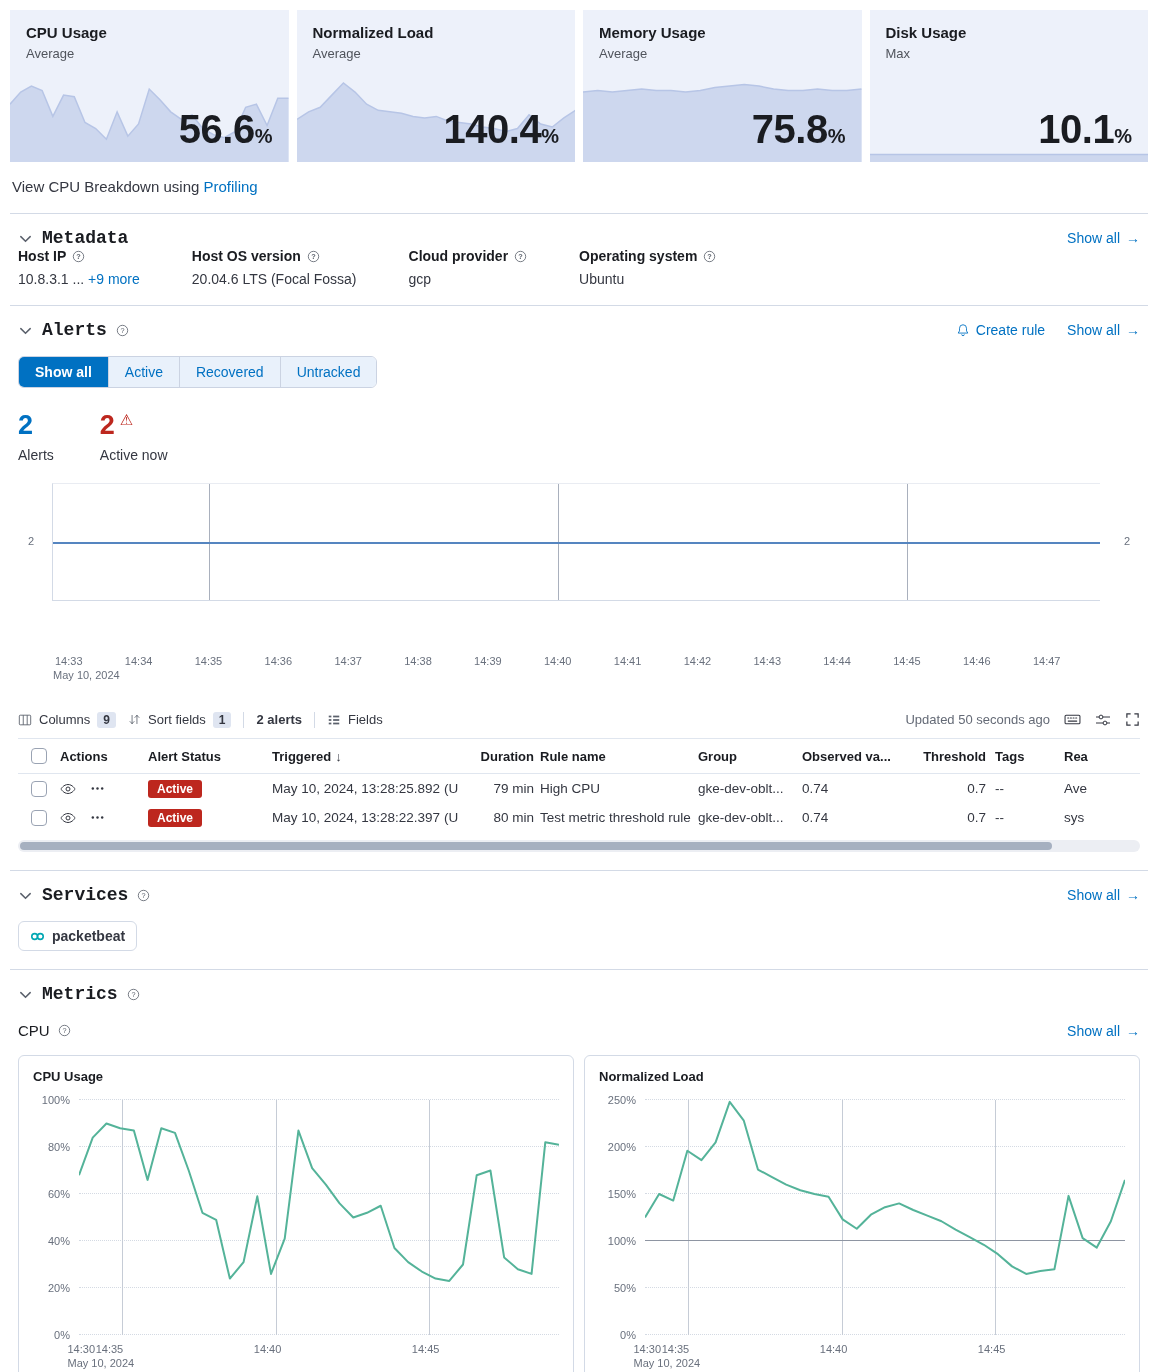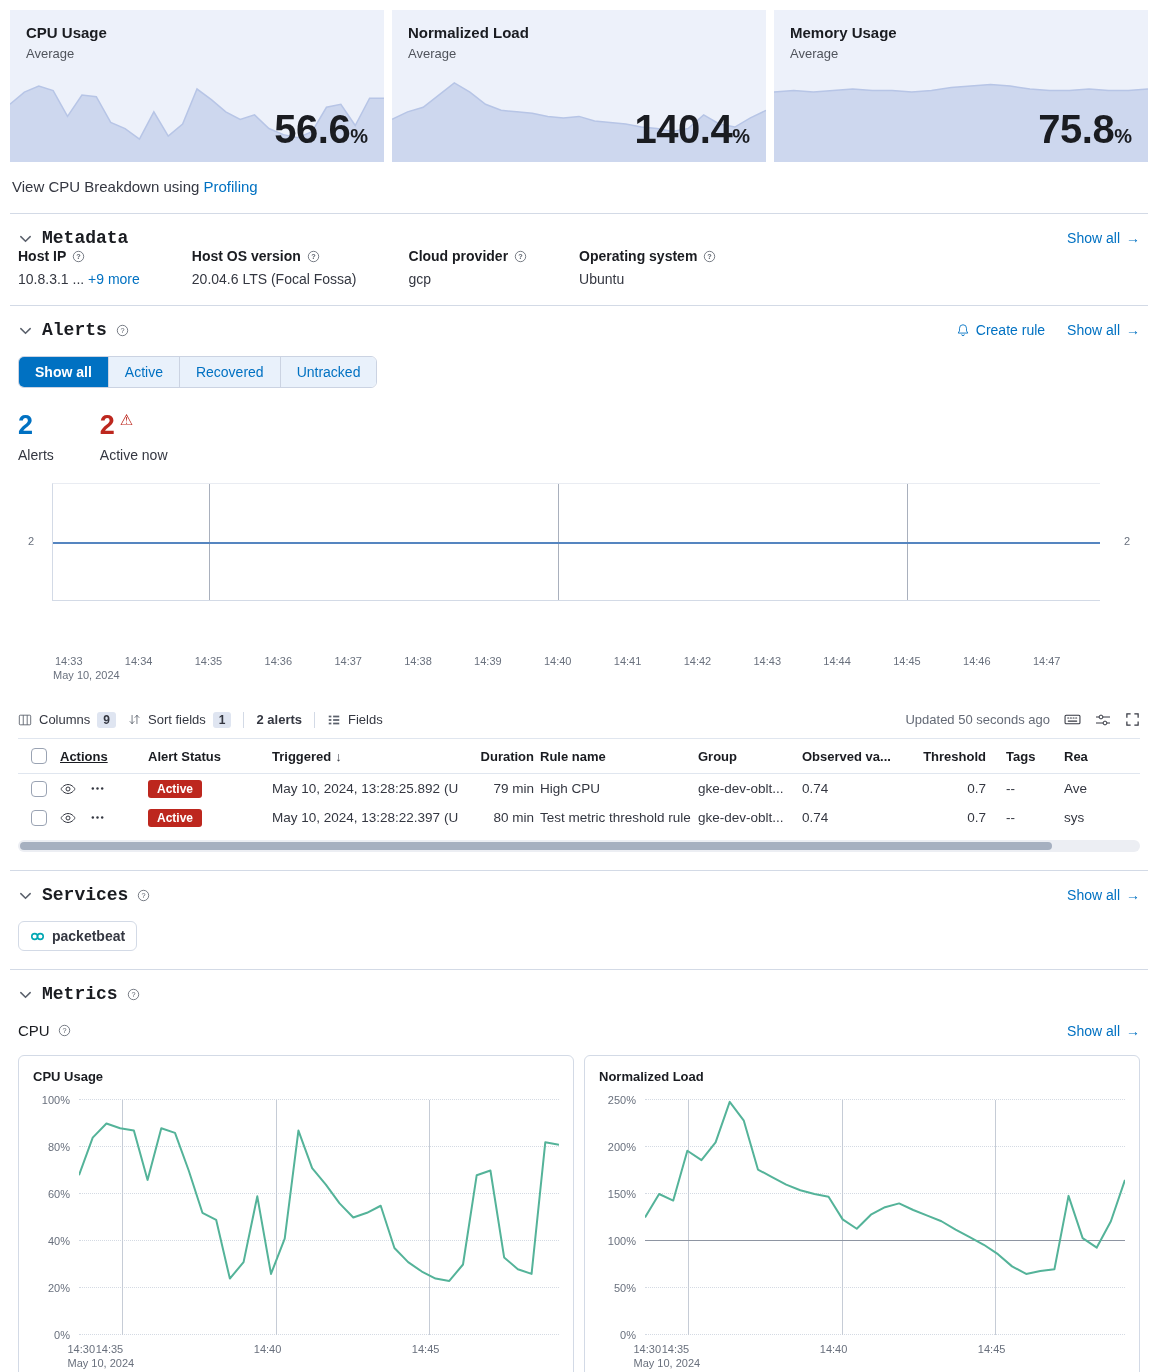--- a/index.html
+++ b/index.html
@@ -74,29 +74,29 @@
   .tb-right { margin-left:auto; display:flex; align-items:center; gap:14px; }
   .tb-updated { color:#646a76; font-size:13px; }
 
   
   .alerts-table { margin-top:10px; width:100%; overflow:hidden; font-size:13.5px; }
   .thead, .trow { display:flex; align-items:center; }
   .thead { border-top:1px solid #e0e6ef; border-bottom:1px solid #e0e6ef; height:36px; font-weight:700; color:#1a1c21; font-size:13px; }
   .trow { height:29px; }
   .cell { padding-left:6px; white-space:nowrap; overflow:hidden; }
   .c-check { width:36px; display:flex; justify-content:center; }
-  .c-actions { width:88px; display:flex; gap:14px; align-items:center;text-decoration:underline; }
+  .c-actions { width:88px; display:flex; gap:14px; align-items:center; }
   .c-status { width:124px; }
   .c-trig { width:202px; display:flex; align-items:center; gap:4px; }
   .c-dur { width:66px; text-align:right; }
   .c-rule { width:158px; }
   .c-group { width:104px; }
   .c-obs { width:98px; }
   .c-thresh { width:92px; text-align:right; }
-  .c-tags { width:64px; padding-left:20px; }
+  .c-tags { width:64px; padding-left:9px; }
   .c-reason { flex:1; padding-left:14px; }
   .checkbox { width:16px; height:16px; border:1px solid #9aa3b3; border-radius:4px; background:#fff; cursor:pointer; }
   .badge-active { display:inline-block; background:#bd271e; color:#fff; font-size:12px; font-weight:600; padding:2px 9px; border-radius:3px; }
   .action-btn { background:none; border:none; cursor:pointer; color:#343741; padding:0; display:flex; }
   .hscroll { position:relative; height:12px; background:#eceef3; border-radius:6px; margin-top:8px; }
   .hscroll-thumb { position:absolute; left:2px; top:2px; bottom:2px; width:92%; background:#a6b0c0; border-radius:6px; cursor:grab; }
 
   
   .service-chip { margin-top:16px; display:inline-flex; align-items:center; gap:7px; border:1px solid #d3dae6; border-radius:6px; padding:6px 11px; font-size:14px; font-weight:600; color:#343741; cursor:pointer; background:#fff; }
 
@@ -147,20 +147,31 @@
   <div class="kpi-card">
     <div class="spark"><svg viewBox="0 0 1000 1000" preserveAspectRatio="none" width="100%" height="100%">
           <path d="M0,1000 L0,540 L 52.63157894736842,530 L 105.26315789473684,540 L 157.89473684210526,530 L 210.52631578947367,520 L 263.1578947368421,530 L 315.7894736842105,530 L 368.4210526315789,540 L 421.05263157894734,530 L 473.6842105263158,510 L 526.3157894736842,500 L 578.9473684210526,490 L 631.578947368421,500 L 684.2105263157895,520 L 736.8421052631578,530 L 789.4736842105264,530 L 842.1052631578947,520 L 894.7368421052631,530 L 947.3684210526316,530 L 1000,520 L1000,1000 Z" fill="#cdd7ee"></path>
           <polyline points="0,540 52.63157894736842,530 105.26315789473684,540 157.89473684210526,530 210.52631578947367,520 263.1578947368421,530 315.7894736842105,530 368.4210526315789,540 421.05263157894734,530 473.6842105263158,510 526.3157894736842,500 578.9473684210526,490 631.578947368421,500 684.2105263157895,520 736.8421052631578,530 789.4736842105264,530 842.1052631578947,520 894.7368421052631,530 947.3684210526316,530 1000,520" fill="none" stroke="#b7c5e6" stroke-width="1.5" vector-effect="non-scaling-stroke"></polyline>
         </svg></div>
     <div class="kpi-head">
       <div class="kpi-title">Memory Usage</div>
       <div class="kpi-sub">Average</div>
     </div>
     <div class="kpi-value"><span class="num">75.8</span><span class="unit">%</span></div>
+  </div>
+  <div class="kpi-card">
+    <div class="spark"><svg viewBox="0 0 1000 1000" preserveAspectRatio="none" width="100%" height="100%">
+          <path d="M0,1000 L0,950 L 142.85714285714286,950 L 285.7142857142857,950 L 428.57142857142856,950 L 571.4285714285714,950 L 714.2857142857143,950 L 857.1428571428571,950 L 1000,950 L1000,1000 Z" fill="#cdd7ee"></path>
+          <polyline points="0,950 142.85714285714286,950 285.7142857142857,950 428.57142857142856,950 571.4285714285714,950 714.2857142857143,950 857.1428571428571,950 1000,950" fill="none" stroke="#b7c5e6" stroke-width="1.5" vector-effect="non-scaling-stroke"></polyline>
+        </svg></div>
+    <div class="kpi-head">
+      <div class="kpi-title">Disk Usage</div>
+      <div class="kpi-sub">Max</div>
+    </div>
+    <div class="kpi-value"><span class="num">10.1</span><span class="unit">%</span></div>
   </div>
 </div>
 
 <div class="profiling-note">
   <span>View CPU Breakdown using</span>
   <a class="link">Profiling</a>
 </div>
 
 <hr class="divider">
 

